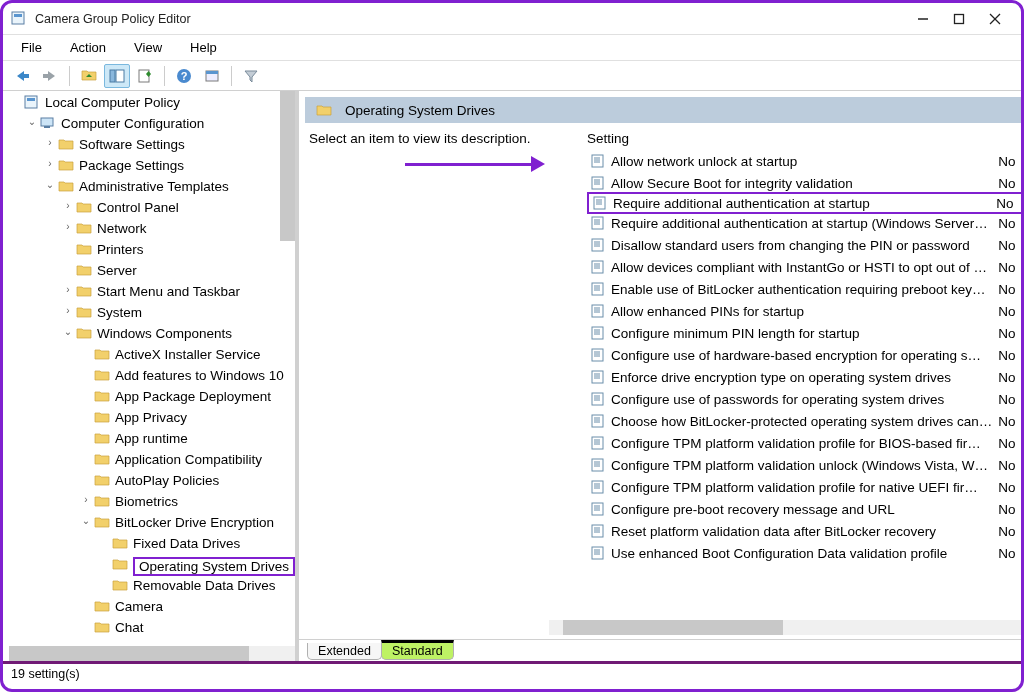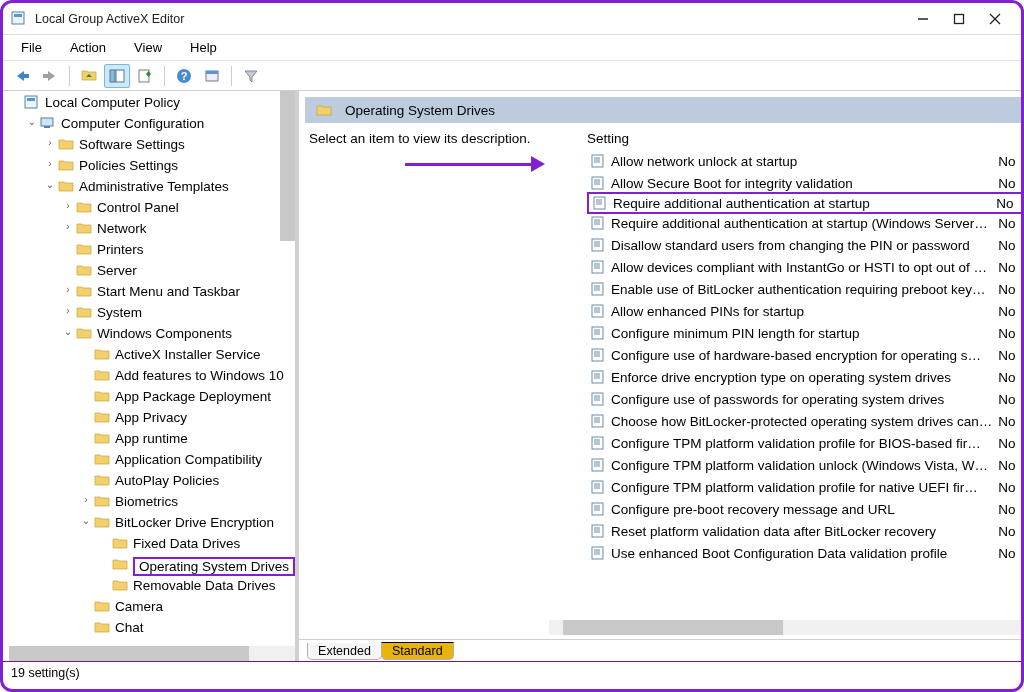--- a/index.html
+++ b/index.html
@@ -129,25 +129,25 @@
 .detail-tabs {
   height: 22px; display: flex; align-items: flex-end; padding-left: 8px;
   font-size: 12.5px; border-top: 1px solid #d0d0d0;
 }
 .detail-tab {
   padding: 1px 10px; border: 1px solid #b0b0b0; border-top: none;
   border-bottom-left-radius: 5px; border-bottom-right-radius: 5px;
   background: #f6f6f6; margin-right: -1px; cursor: pointer;
   position: relative; top: -1px;
 }
-.detail-tab.active { background: #eab308; border-top: 1px solid #000000; }
+.detail-tab.active { background: #bef264; border-top: 3px solid #000000; }
 
 
 .statusbar {
-  height: 22px; border-top: 1px solid #701a75;
+  height: 22px; border-top: 3px solid #701a75;
   display: flex; align-items: center; padding: 0 8px; font-size: 12.5px;
 }
 
 
 .tree-vscroll {
   position: absolute; right: 0; top: 0; width: 15px; height: 150px;
   background: #c8c8c8;
 }
 
 
@@ -190,21 +190,21 @@
     </g>
   </defs>
 </svg>
 
 <div class="titlebar">
   <span class="app-icon">
     <svg width="16" height="16">
         <use href="#gpobj-g"></use>
       </svg>
   </span>
-  <span class="title">Local Group ActiveX Editor</span>
+  <span class="title">Camera Group Policy Editor</span>
   <div class="win-controls">
     <div class="win-btn">
       <svg viewBox="0 0 12 12">
           <line x1="1" y1="6" x2="11" y2="6" stroke="#222" stroke-width="1.3"></line>
         </svg>
     </div>
     <div class="win-btn">
       <svg viewBox="0 0 12 12">
           <rect x="1.5" y="1.5" width="9" height="9" fill="none" stroke="#222" stroke-width="1.3"></rect>
         </svg>
@@ -312,21 +312,21 @@
           </span>
         <span class="tree-label">Software Settings</span>
       </div>
       <div class="tree-row indent-2">
         <span class="tree-expander">›</span>
         <span class="tree-icon">
             <svg class="folder-svg">
               <use href="#folder-g"></use>
             </svg>
           </span>
-        <span class="tree-label">Policies Settings</span>
+        <span class="tree-label">Package Settings</span>
       </div>
       <div class="tree-row indent-2">
         <span class="tree-expander">⌄</span>
         <span class="tree-icon">
             <svg class="folder-svg">
               <use href="#folder-g"></use>
             </svg>
           </span>
         <span class="tree-label">Administrative Templates</span>
       </div>

